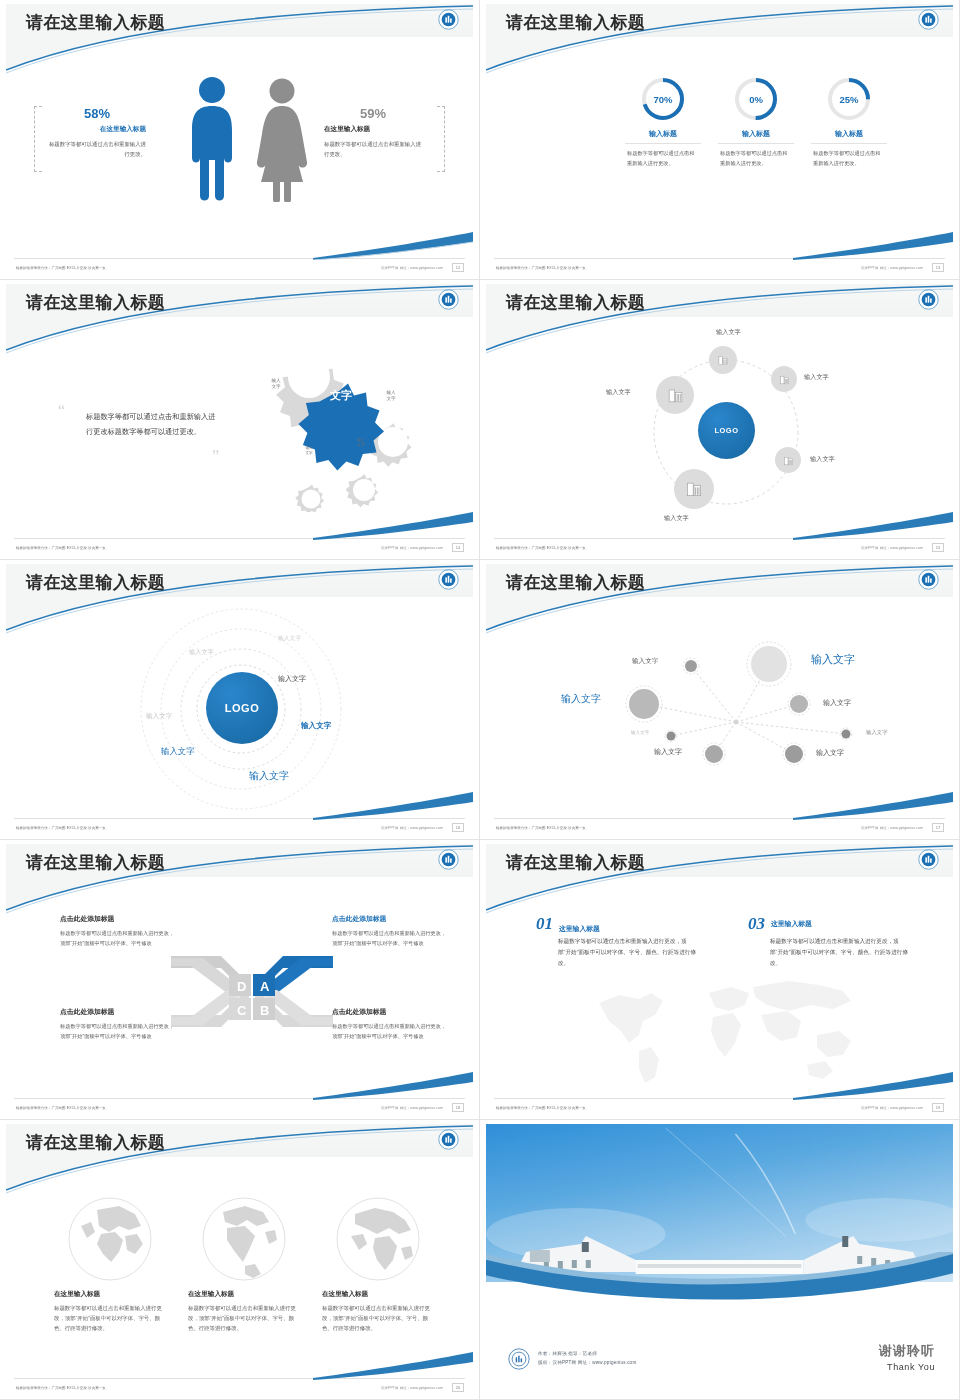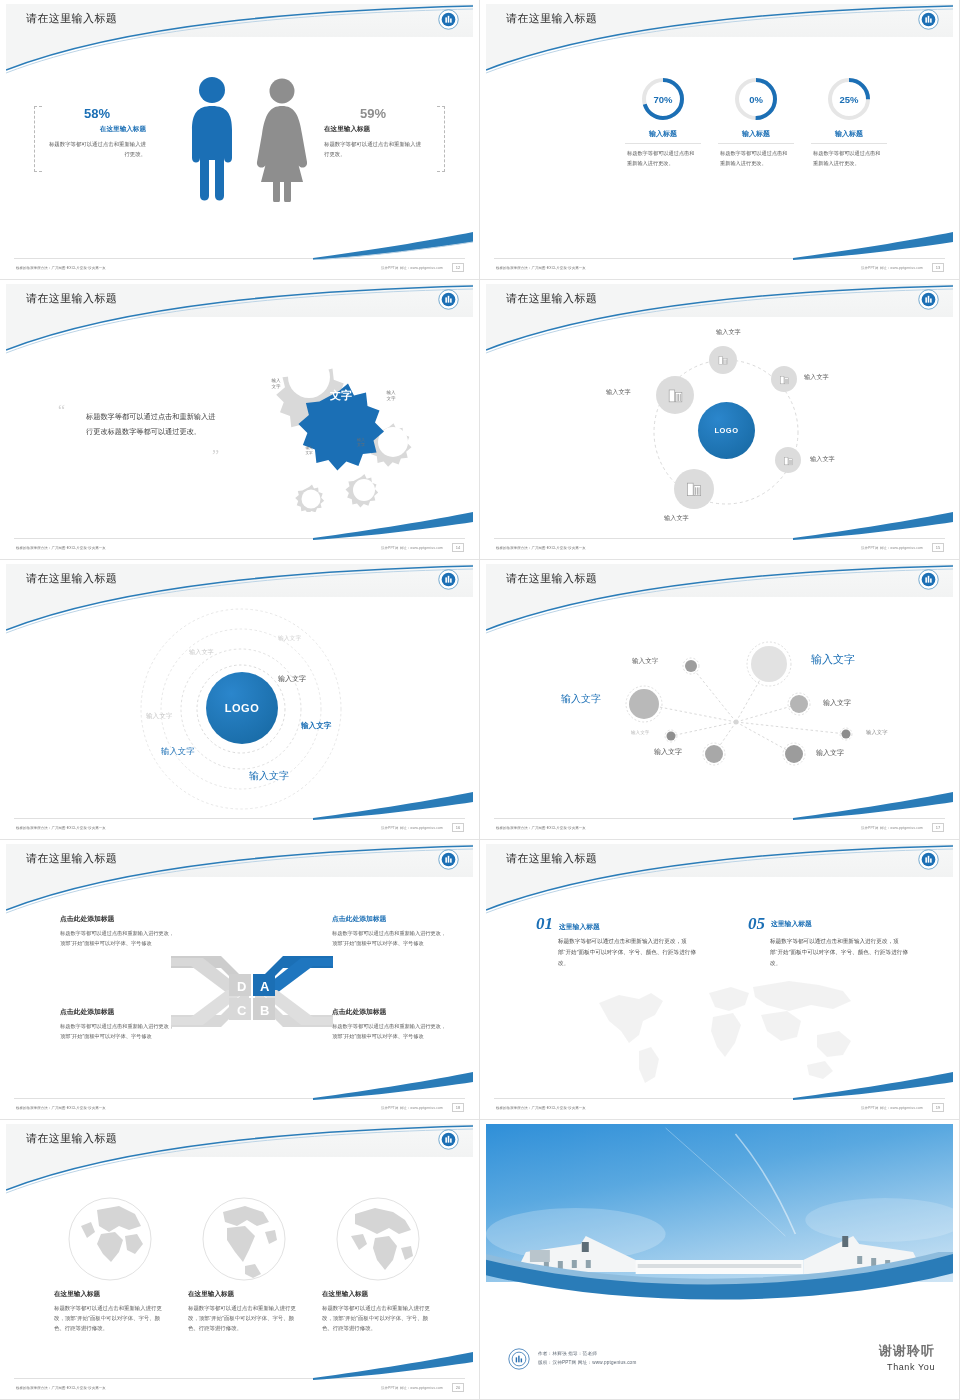--- a/index.html
+++ b/index.html
@@ -11,22 +11,22 @@
   }
   .deck { display: grid; grid-template-columns: 480px 480px; grid-template-rows: repeat(5, 280px); }
   .slide { position: relative; width: 480px; height: 280px; background: #fff; overflow: hidden;
            border-right: 1px solid #e3e3e3; border-bottom: 1px solid #e3e3e3; }
   .slide-inner { position: absolute; inset: 4px 6px 5px 6px; background: #fff; overflow: hidden; }
 
   
   .hdr-band { position: absolute; left: 0; top: 0; width: 100%; height: 33px;
               background: linear-gradient(180deg,#f7f8f8 0%, #f2f3f3 100%); }
   .hdr-curve { position: absolute; left: 0; top: 0; width: 100%; height: 70px; }
-  .slide-title { position: absolute; left: 20px; top: 7px; font-size: 11px; color: #2b2b2b;
-                 letter-spacing: .4px; font-weight: 400; }
+  .slide-title { position: absolute; left: 20px; top: 7px; font-size: 17px; color: #2b2b2b;
+                 letter-spacing: .4px; font-weight: 700; }
   .logo-badge { position: absolute; right: 14px; top: 5px; width: 21px; height: 21px; }
 
   
   .ftr-line { position: absolute; left: 8px; right: 8px; bottom: 15px; height: 1px; background: #e0e0e0; }
   .ftr-left { position: absolute; left: 10px; bottom: 4px; font-size: 3.4px; color: #6b6b6b;
               letter-spacing: .15px; white-space: nowrap; }
   .ftr-right { position: absolute; right: 30px; bottom: 4px; font-size: 3.4px; color: #8a8a8a;
                letter-spacing: .15px; white-space: nowrap; }
   .pagenum { position: absolute; right: 9px; bottom: 2.5px; width: 12px; height: 9px;
              border: 1px solid #cfcfcf; font-size: 4px; color: #8a8a8a;
@@ -592,32 +592,32 @@
         <path d="M128 24 L150 18 L168 24 L164 36 L148 42 L134 38 Z"></path>
         <path d="M132 48 L152 44 L160 56 L154 74 L144 88 L136 78 L130 62 Z"></path>
         <path d="M172 18 L208 12 L238 16 L262 22 L270 32 L252 40 L230 36 L208 42 L186 36 L174 28 Z"></path>
         <path d="M180 46 L206 42 L220 52 L216 68 L200 72 L186 62 Z"></path>
         <path d="M236 66 L258 62 L270 72 L262 86 L246 88 L236 78 Z"></path>
         <path d="M226 96 L244 92 L252 102 L242 110 L228 106 Z"></path>
       </g>
     </svg>
 
     <div style="position:absolute;left:50px;top:70px;width:160px;">
-      <div style="display:flex;align-items:center;gap:6px;">
+      <div style="display:flex;align-items:flex-end;gap:6px;">
         <div class="numlbl">01</div>
         <div style="padding-top:5px;">
           <div style="font-size:6.8px;font-weight:bold;color:#1b6fb5;">这里输入标题</div>
         </div>
       </div>
       <div style="font-size:5.6px;line-height:2;color:#4a4a4a;margin-left:22px;margin-top:2px;">标题数字等都可以通过点击和重新输入进行更改，顶部“开始”面板中可以对字体、字号、颜色、行距等进行修改。</div>
     </div>
 
     <div style="position:absolute;left:262px;top:70px;width:160px;">
       <div style="display:flex;align-items:flex-start;gap:6px;">
-        <div class="numlbl">05</div>
+        <div class="numlbl">03</div>
         <div style="padding-top:5px;">
           <div style="font-size:6.8px;font-weight:bold;color:#1b6fb5;">这里输入标题</div>
         </div>
       </div>
       <div style="font-size:5.6px;line-height:2;color:#4a4a4a;margin-left:22px;margin-top:2px;">标题数字等都可以通过点击和重新输入进行更改，顶部“开始”面板中可以对字体、字号、颜色、行距等进行修改。</div>
     </div>
 
     <div class="ftr-line"></div>
     <svg style="position:absolute;right:0;bottom:14px;width:160px;height:28px;" viewBox="0 0 160 28" preserveAspectRatio="none">
       <path d="M0 26 C 60 18, 120 8, 160 0 L160 10 C120 16, 60 24, 0 28 Z" fill="#2a7cb8"></path>

